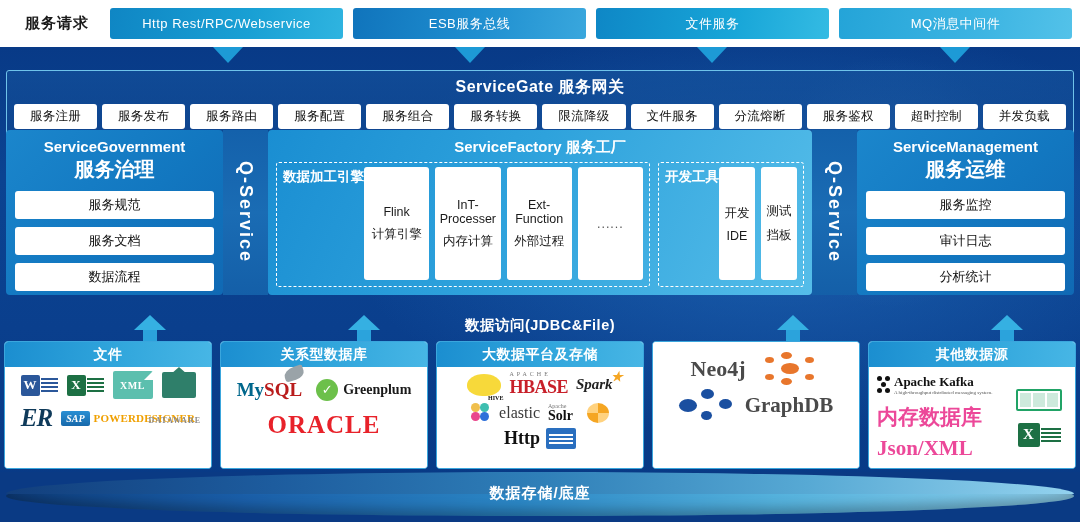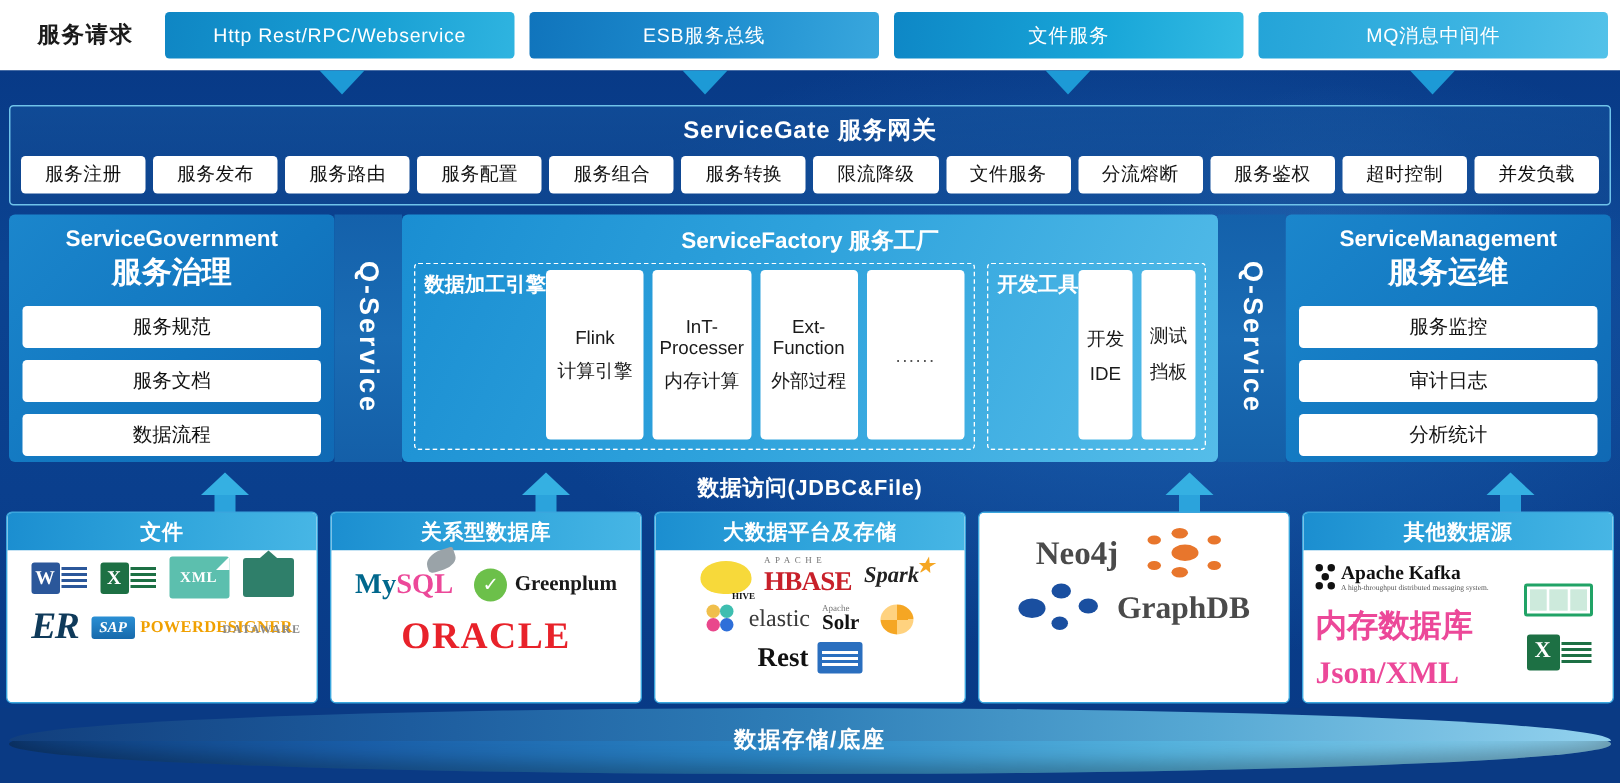--- a/index.html
+++ b/index.html
@@ -68,21 +68,21 @@
   .gate-items {
     display: flex; gap: 5px; padding: 6px 7px 0 7px;
   }
   .gate-item {
     flex: 1; height: 25px; background: #ffffff; border-radius: 3px;
     display: flex; align-items: center; justify-content: center;
     font-size: 12.5px; color: #111; letter-spacing: .3px;
   }
 
   
-  .mid { position: absolute; left: 6px; top: 143px; width: 1068px; height: 165px; display: flex; }
+  .mid { position: absolute; left: 6px; top: 130px; width: 1068px; height: 165px; display: flex; }
 
   .panel-blue {
     width: 217px; background: linear-gradient(135deg, #1b86cc 0%, #1277c0 55%, #1069b4 100%);
     border-radius: 4px; padding: 8px 9px;
     display: flex; flex-direction: column;
   }
   .panel-blue .ptitle {
     text-align: center; color: #fff; font-weight: bold; line-height: 1.25;
   }
   .panel-blue .ptitle .en { font-size: 15px; display: block; }
@@ -210,21 +210,21 @@
   .erwin { font-size: 25px; font-weight: bold; color: #0f3a5a; font-style: italic; letter-spacing: -1px; }
   .dataware { font-size: 8px; font-weight: bold; color: #8a8a8a; letter-spacing: 1px; }
   .sap-badge {
     background: linear-gradient(180deg, #2a8fd4 0%, #1769ab 100%); color: #fff;
     font-size: 10px; font-weight: bold; padding: 2px 5px; border-radius: 2px;
     font-style: italic;
   }
   .pwrdes { font-size: 11px; font-weight: bold; color: #f0a000; letter-spacing: .2px; }
 
   .mysql { font-size: 19px; font-weight: bold; color: #00678c; position: relative; }
-  .mysql em { color: #ec4899; font-style: normal; }
+  .mysql em { color: #b91c1c; font-style: normal; }
   .dolphin {
     position: absolute; right: -2px; top: -12px; width: 20px; height: 13px;
     background: #9aa3a8; border-radius: 60% 10% 50% 20%; transform: rotate(-18deg);
   }
   .gp-circle {
     width: 22px; height: 22px; border-radius: 50%; background: #6cc04a;
     display: flex; align-items: center; justify-content: center; color: #fff; font-size: 13px;
   }
   .gp-text { font-size: 14px; font-weight: bold; color: #1a1a1a; }
   .oracle { font-size: 25px; font-weight: bold; color: #e8222a; letter-spacing: 1px; }
@@ -518,21 +518,21 @@
         </div>
         <div style="display:flex;align-items:center;gap:14px;">
           <span class="solr">
             <small>Apache</small>
             <span>Solr</span>
           </span>
           <span class="sunburst"></span>
         </div>
       </div>
       <div class="logo-row r2" style="gap:6px;">
-        <span class="hive-txt">Rest</span>
+        <span class="hive-txt">Http</span>
         <span class="doc-blue">
             <i></i>
             <i></i>
             <i></i>
           </span>
       </div>
     </div>
   </div>
 
   <div class="src">

